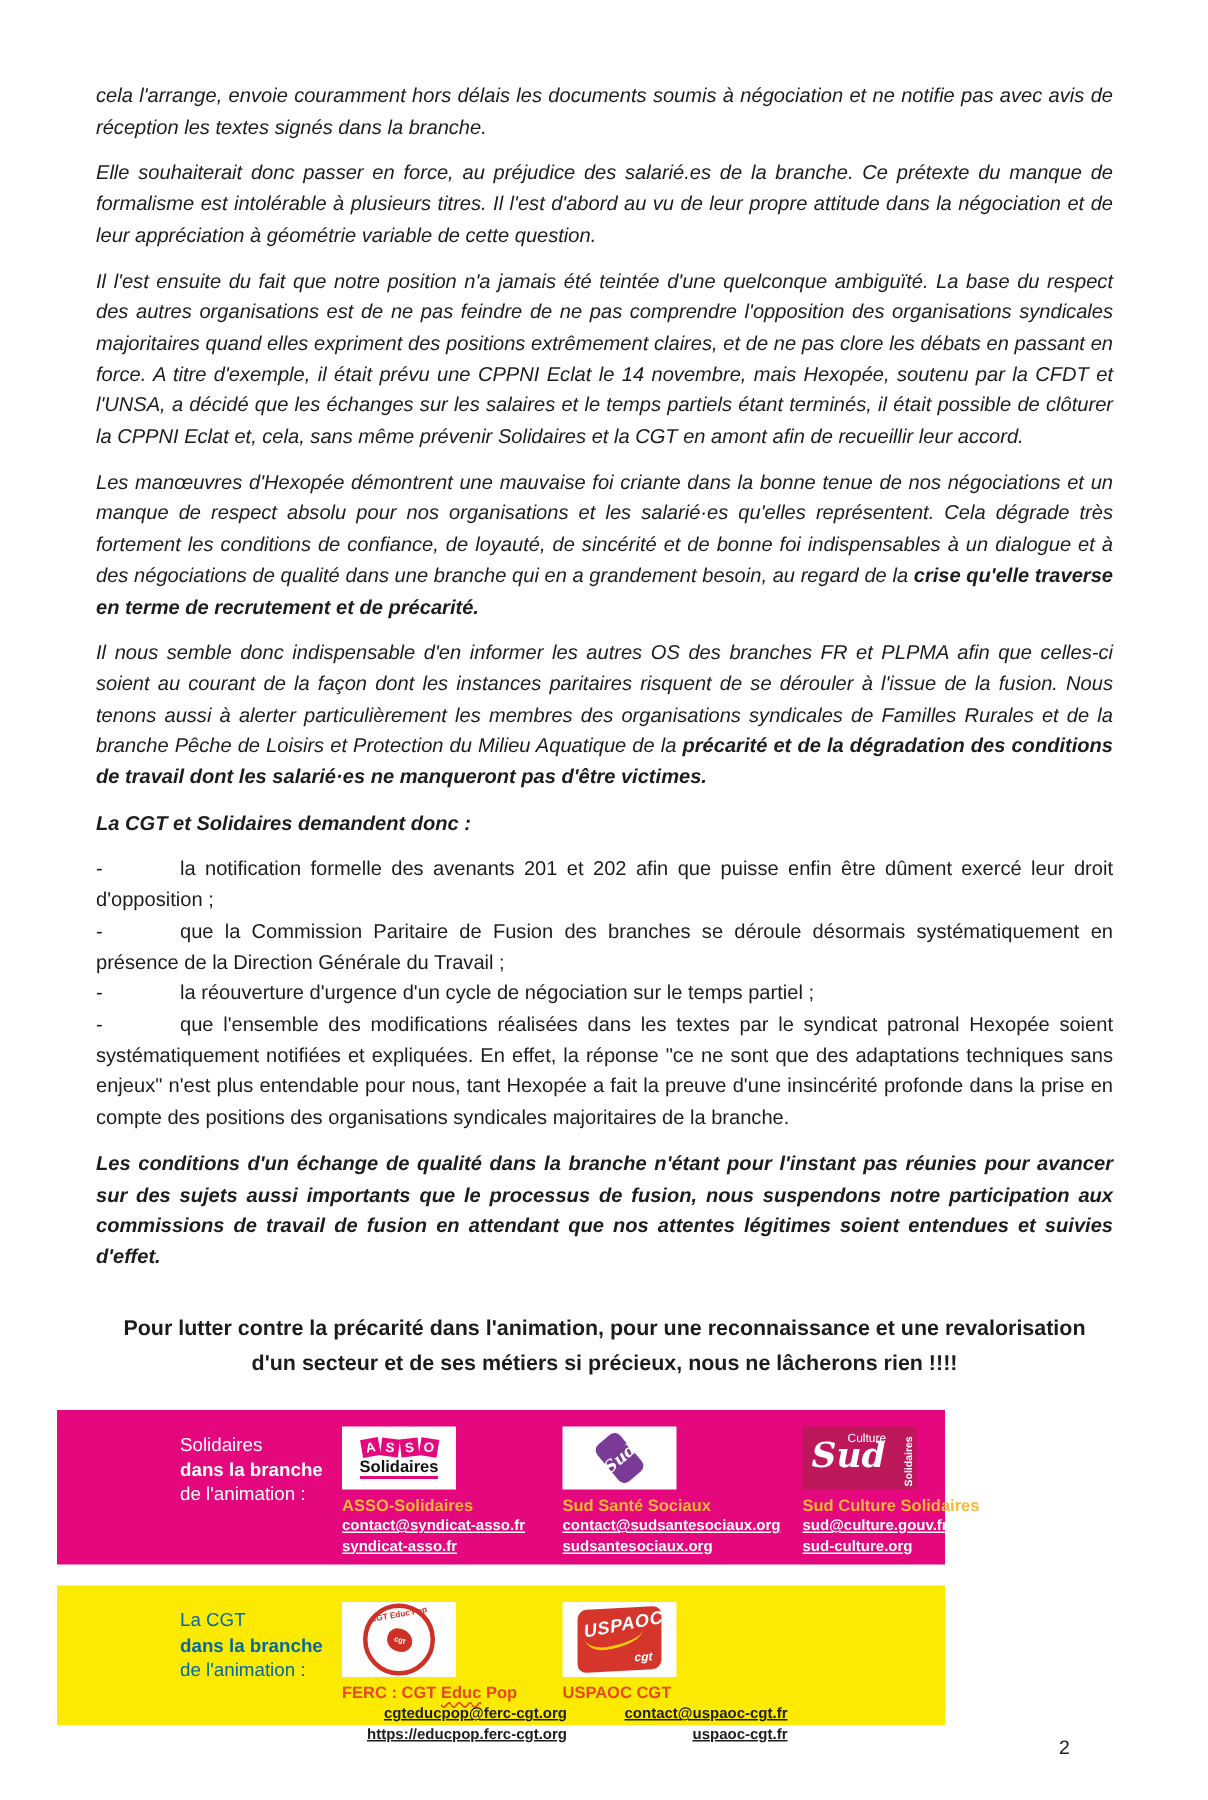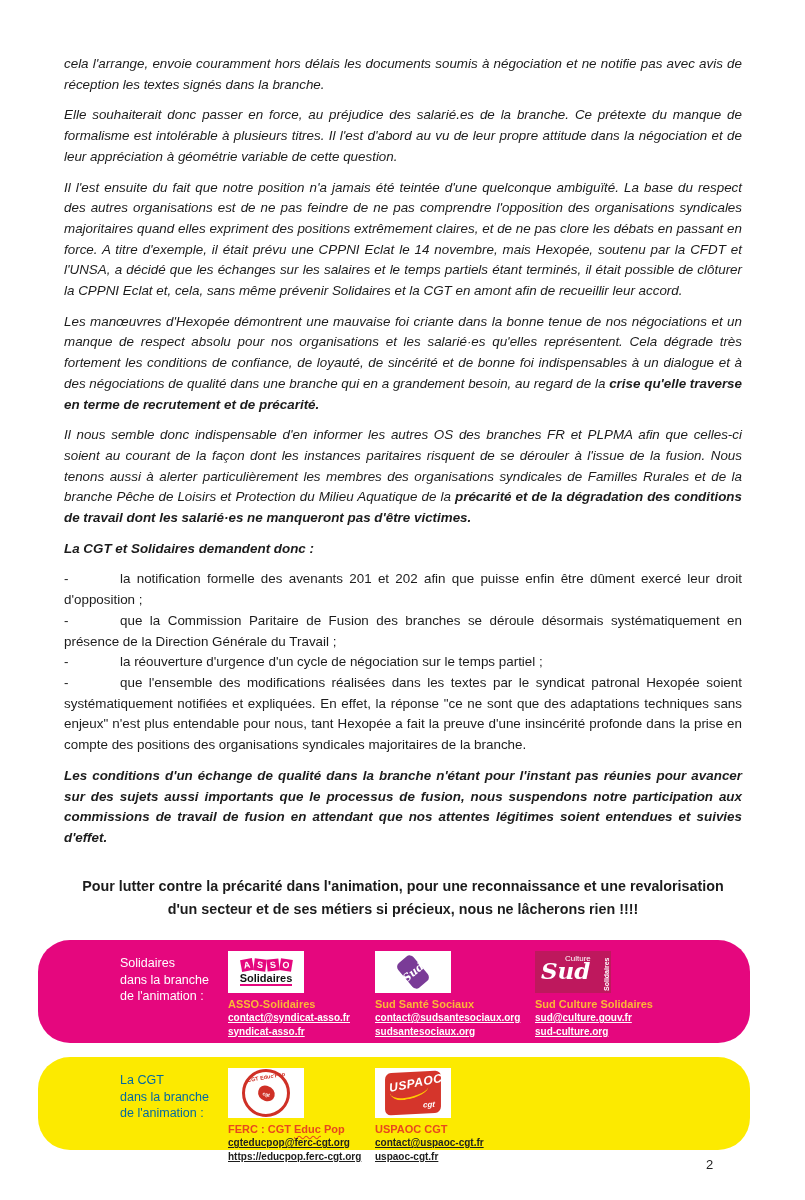--- a/index.html
+++ b/index.html
@@ -9,39 +9,39 @@
   .textblock{position:absolute;top:54px;left:64px;width:678px;
              font-size:13.4px;line-height:20.7px;text-align:justify;}
   .textblock p{margin:0 0 10px 0;font-style:italic;}
   .demand{margin:0;}
   .dash{display:inline-block;width:56px;}
   b,.bold{font-weight:bold;}
   .heading{font-weight:bold;margin:0 0 0 0;}
   .slogan{font-weight:bold;text-align:center;font-size:14.3px;line-height:23px;
           margin:26px 10px 0 10px;}
   
-  .banner{position:absolute;left:38px;width:712px;border-radius:32px;}
+  .banner{position:absolute;left:38px;width:592px;}
   .banner-solidaires{top:940px;height:103px;background:#e5077e;}
   .banner-cgt{top:1057px;height:93px;background:#fcea00;}
   .b-label{position:absolute;left:82px;top:15px;font-size:12.5px;line-height:16.5px;}
   .banner-solidaires .b-label{color:#ffffff;}
   .banner-cgt .b-label{color:#0369a1;}
-  .b-label .l2{font-weight:normal;}
+  .b-label .l2{font-weight:bold;}
   .org{position:absolute;top:11px;width:150px;}
   .org1{left:190px;} .org2{left:337px;} .org3{left:497px;}
   .logo-box{width:76px;height:42px;background:#ffffff;display:flex;flex-direction:column;
             align-items:center;justify-content:center;overflow:hidden;position:relative;}
   .banner-cgt .logo-box{height:50px;}
   .org-name{margin-top:5px;font-weight:bold;font-size:11px;line-height:13px;}
   .banner-solidaires .org-name{color:#fbb736;}
   .banner-cgt .org-name{color:#e8481d;}
   .org-links a{display:block;font-size:10px;line-height:13.5px;font-weight:bold;
                text-decoration:underline;cursor:pointer;}
   .banner-solidaires .org-links a{color:#ffffff;}
-  .banner-cgt .org-links a{color:#1d1d1d;}
+  .banner-cgt .org-links a{color:#1d1d1d;text-align:right;}
   .wavy{text-decoration:underline wavy #e8481d;text-underline-offset:2px;}
   
   .asso-tiles{display:flex;margin-bottom:1px;}
   .asso-tiles span{display:inline-block;width:12px;height:12px;background:#e5077e;color:#fff;
       font-size:9px;font-weight:bold;text-align:center;line-height:12px;margin:0 0.5px;}
   .asso-tiles span:nth-child(1){transform:rotate(-10deg);}
   .asso-tiles span:nth-child(2){transform:rotate(7deg);}
   .asso-tiles span:nth-child(3){transform:rotate(-6deg);}
   .asso-tiles span:nth-child(4){transform:rotate(9deg);}
   .asso-brand{font-size:11px;font-weight:bold;color:#111;border-bottom:2px solid #e5077e;}

